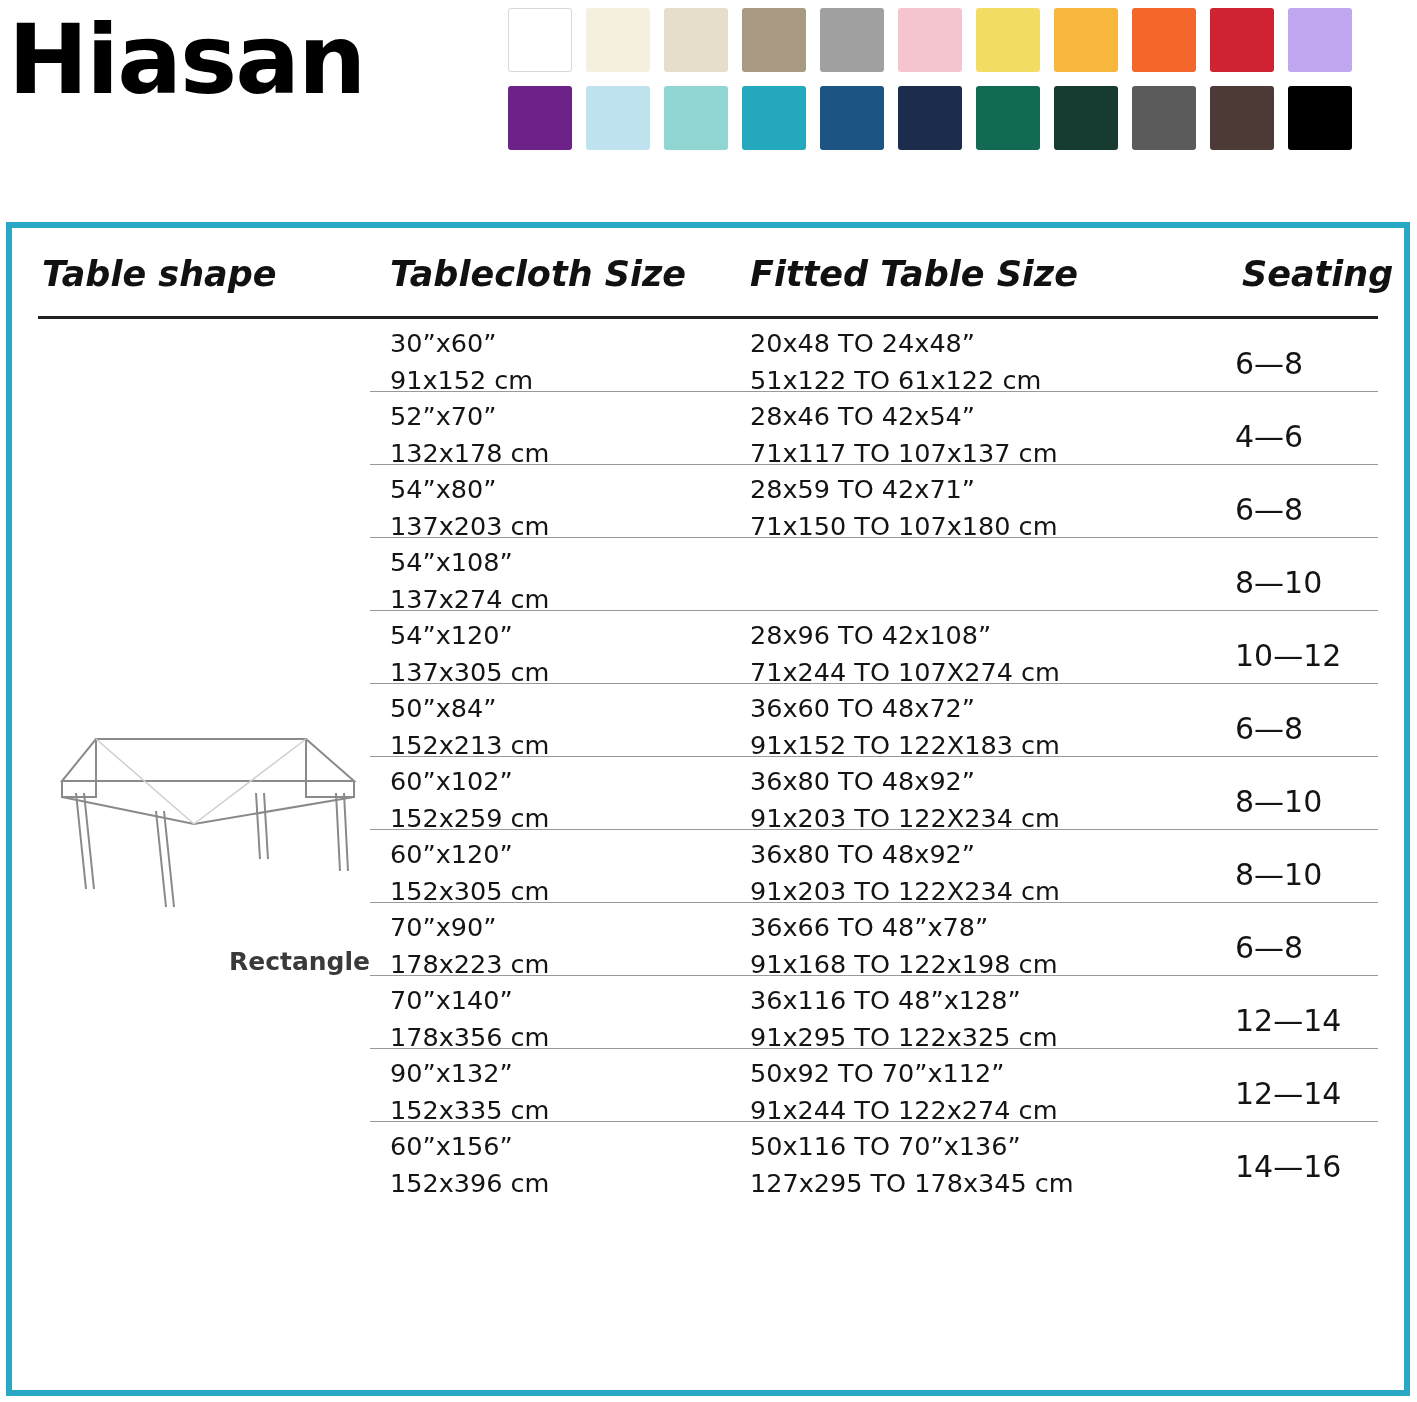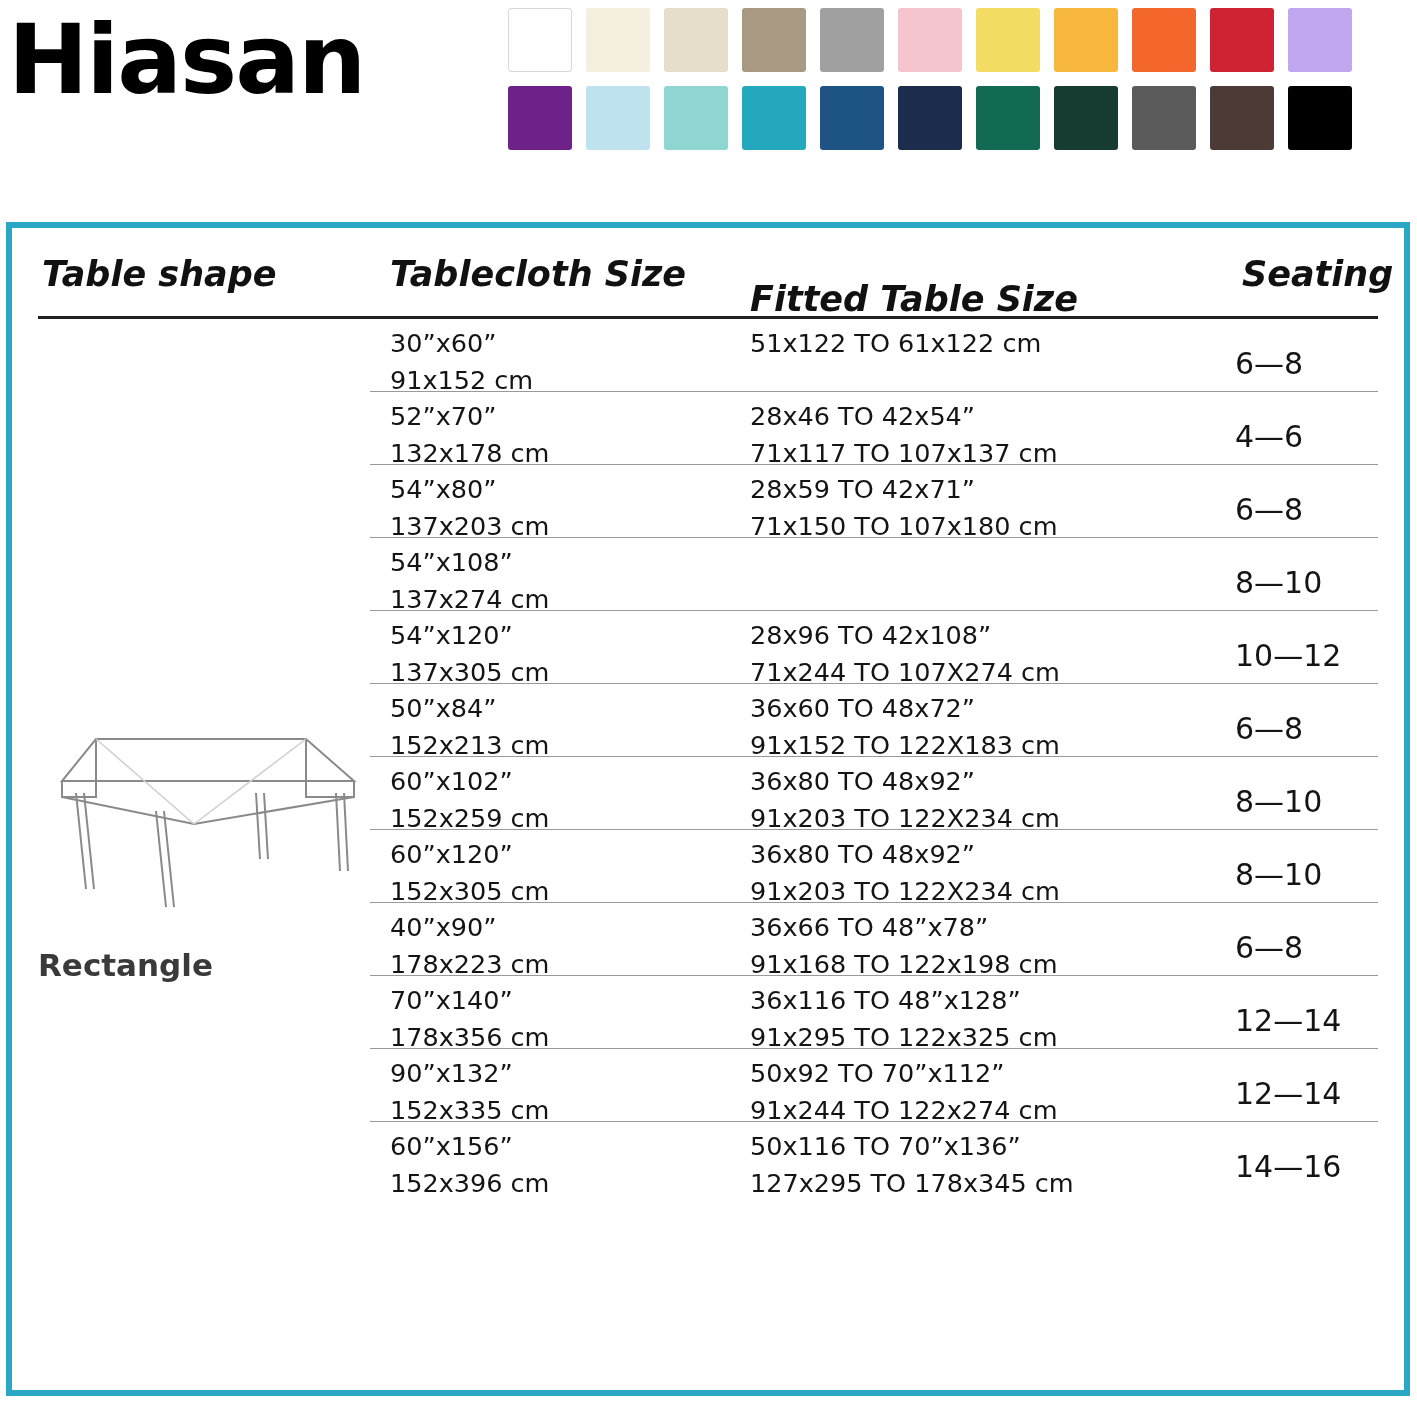--- a/index.html
+++ b/index.html
@@ -86,21 +86,21 @@
     top: 0;
     font-size: 35px;
     font-weight: bold;
     color: #111;
     font-family: "DejaVu Sans", sans-serif;
     white-space: nowrap;
     font-style: italic;
   }
   .th-shape  { left: 4px; }
   .th-cloth  { left: 352px; }
-  .th-fitted { left: 712px; margin-top: 25px; }
+  .th-fitted { left: 712px; }
   .th-seat   { left: 1204px; }
 
   
   .tbody-wrap {
     position: relative;
     margin: 0 4px;
   }
 
   
   .shape-col {
@@ -115,22 +115,22 @@
     left: 6px;
     top: 400px;
     width: 320px;
     height: 200px;
   }
   .shape-label {
     position: absolute;
     left: 0;
     top: 628px;
     width: 332px;
-    text-align: left;
-    font-size: 31px;
+    text-align: right;
+    font-size: 25px;
     font-weight: bold;
     color: #3a3a3a;
     font-family: "DejaVu Sans", sans-serif;
   }
 
   
   .rows {
     position: absolute;
     left: 332px;
     top: 0;
@@ -235,20 +235,21 @@
       </div>
 
       <div class="rows">
 
         <div class="row">
           <div class="cell c-cloth">
             <span class="l1">30”x60”</span>
             <span class="l2">91x152 cm</span>
           </div>
           <div class="cell c-fitted">
+            <span class="l1">20x48 TO 24x48”</span>
             <span class="l2">51x122 TO 61x122  cm</span>
           </div>
           <div class="cell c-seat">6—8</div>
         </div>
 
         <div class="row">
           <div class="cell c-cloth">
             <span class="l1">52”x70”</span>
             <span class="l2">132x178 cm</span>
           </div>
@@ -322,21 +323,21 @@
           </div>
           <div class="cell c-fitted">
             <span class="l1">36x80 TO 48x92”</span>
             <span class="l2">91x203 TO 122X234 cm</span>
           </div>
           <div class="cell c-seat">8—10</div>
         </div>
 
         <div class="row">
           <div class="cell c-cloth">
-            <span class="l1">40”x90”</span>
+            <span class="l1">70”x90”</span>
             <span class="l2">178x223 cm</span>
           </div>
           <div class="cell c-fitted">
             <span class="l1">36x66 TO 48”x78”</span>
             <span class="l2">91x168 TO 122x198 cm</span>
           </div>
           <div class="cell c-seat">6—8</div>
         </div>
 
         <div class="row">

